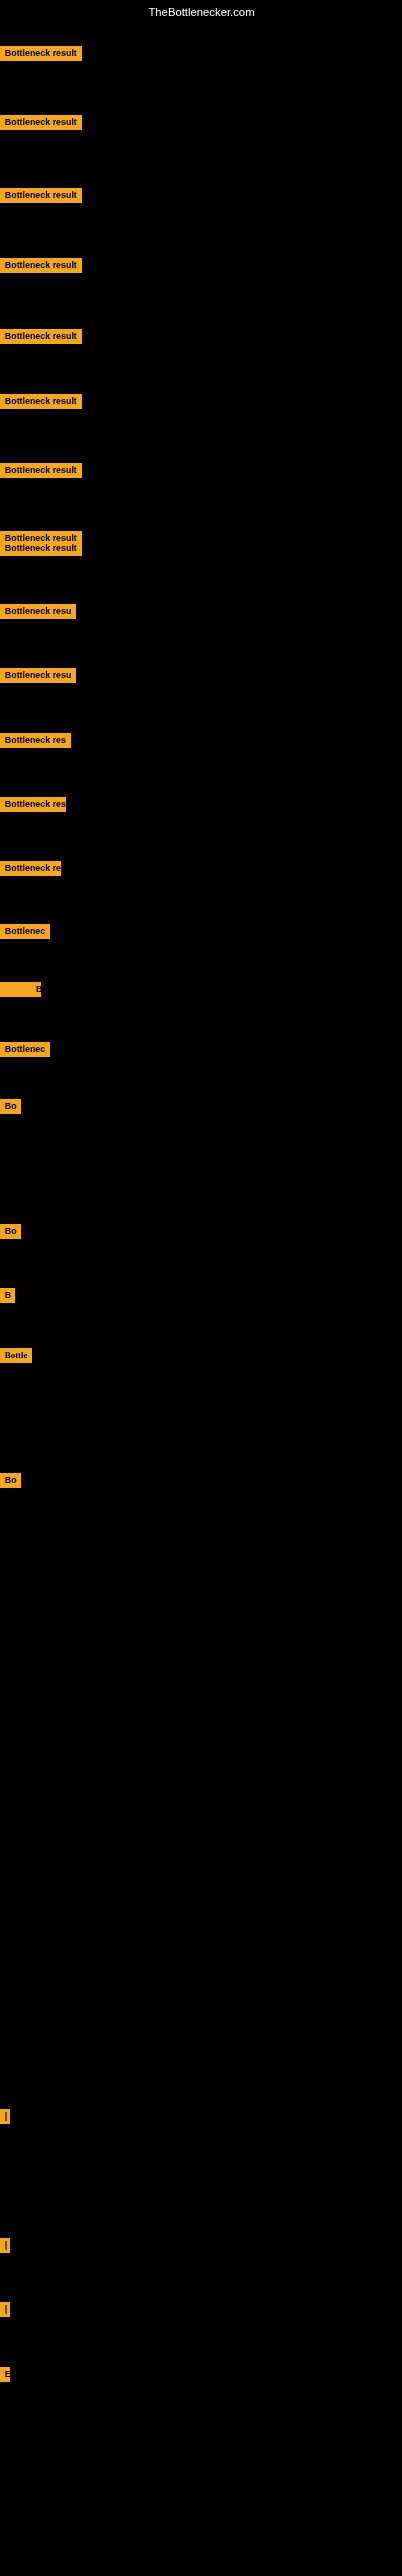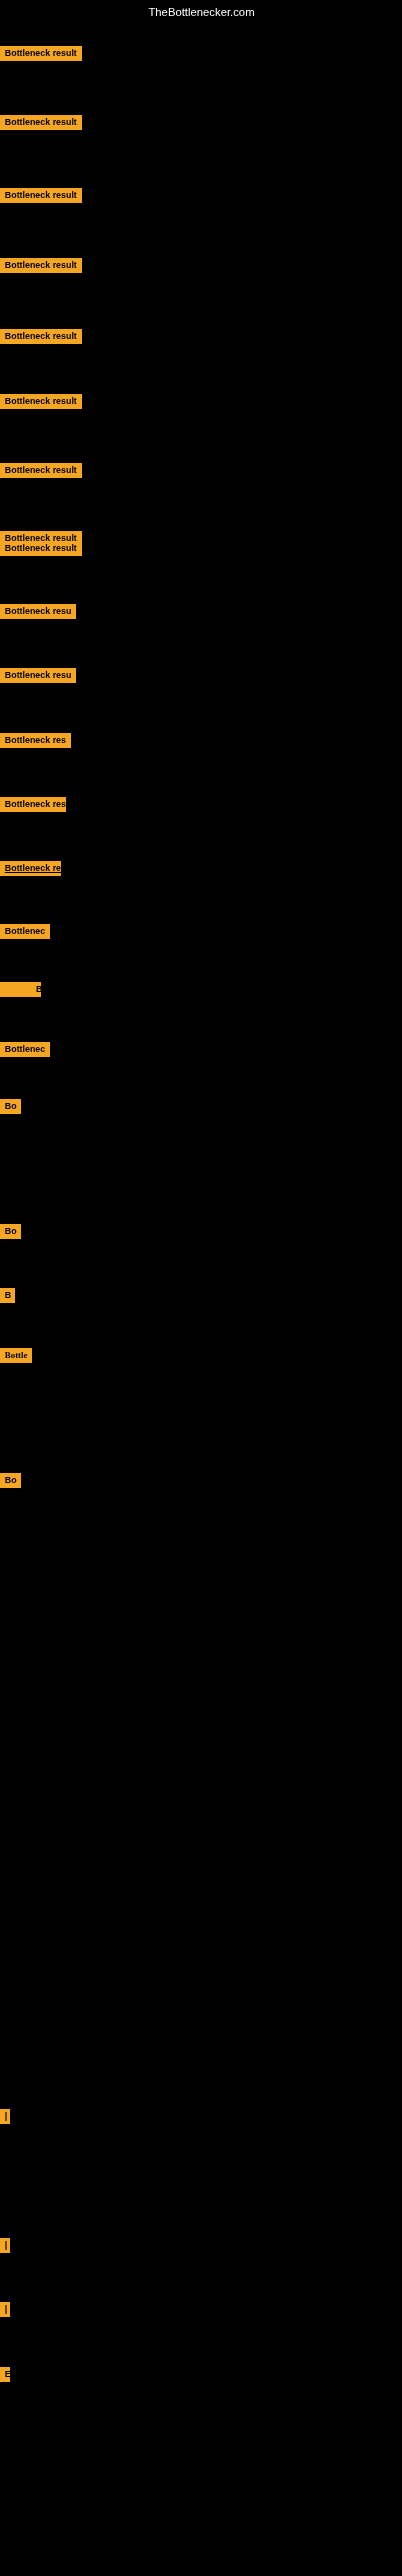--- a/index.html
+++ b/index.html
@@ -54,21 +54,21 @@
     <div class="badge-container" style="top: 258px; max-width: 115px;"><span class="bottleneck-badge" style="max-width: 115px;">Bottleneck result</span></div>
     <div class="badge-container" style="top: 329px; max-width: 115px;"><span class="bottleneck-badge" style="max-width: 115px;">Bottleneck result</span></div>
     <div class="badge-container" style="top: 394px; max-width: 105px;"><span class="bottleneck-badge" style="max-width: 105px;">Bottleneck result</span></div>
     <div class="badge-container" style="top: 463px; max-width: 97px;"><span class="bottleneck-badge" style="max-width: 97px;">Bottleneck result</span></div>
     <div class="badge-container" style="top: 531px; max-width: 89px;"><span class="bottleneck-badge" style="max-width: 89px;">Bottleneck result</span></div>
     <div class="badge-container" style="top: 541px; max-width: 113px;"><span class="bottleneck-badge" style="max-width: 113px;">Bottleneck result</span></div>
     <div class="badge-container" style="top: 604px; max-width: 81px;"><span class="bottleneck-badge" style="max-width: 81px;">Bottleneck resu</span></div>
     <div class="badge-container" style="top: 668px; max-width: 76px;"><span class="bottleneck-badge" style="max-width: 76px;">Bottleneck resu</span></div>
     <div class="badge-container" style="top: 733px; max-width: 71px;"><span class="bottleneck-badge" style="max-width: 71px;">Bottleneck res</span></div>
     <div class="badge-container" style="top: 797px; max-width: 66px;"><span class="bottleneck-badge" style="max-width: 66px;">Bottleneck res</span></div>
-    <div class="badge-container" style="top: 861px; max-width: 61px;"><span class="bottleneck-badge" style="max-width: 61px; text-decoration: underline;">Bottleneck re</span></div>
+    <div class="badge-container" style="top: 861px; max-width: 61px;"><span class="bottleneck-badge" style="max-width: 61px;">Bottleneck re</span></div>
     <div class="badge-container" style="top: 924px; max-width: 55px;"><span class="bottleneck-badge" style="max-width: 55px;">Bottlenec</span></div>
     <div class="badge-container" style="top: 982px; max-width: 40px;"><span class="bottleneck-badge" style="max-width: 40px; padding-left: 36px;">Bott</span></div>
     <div class="badge-container" style="top: 1042px; max-width: 50px;"><span class="bottleneck-badge" style="max-width: 50px;">Bottlenec</span></div>
     <div class="badge-container" style="top: 1099px; max-width: 24px;"><span class="bottleneck-badge" style="max-width: 24px;">Bo</span></div>
     <div class="badge-container" style="top: 1224px; max-width: 24px;"><span class="bottleneck-badge" style="max-width: 24px;">Bo</span></div>
     <div class="badge-container" style="top: 1288px; max-width: 14.5px;"><span class="bottleneck-badge" style="max-width: 14.5px;">B</span></div>
     <div class="badge-container" style="top: 1348px; max-width: 36px; font-family: Liberation Serif, serif;"><span class="bottleneck-badge" style="max-width: 36px;">Bottle</span></div>
     <div class="badge-container" style="top: 1473px; max-width: 22.5px;"><span class="bottleneck-badge" style="max-width: 22.5px;">Bo</span></div>
     <div class="badge-container" style="top: 2109px; max-width: 4.8px;"><span class="bottleneck-badge" style="max-width: 4.8px;">|</span></div>
     <div class="badge-container" style="top: 2238px; max-width: 4.8px;"><span class="bottleneck-badge" style="max-width: 4.8px;">|</span></div>

